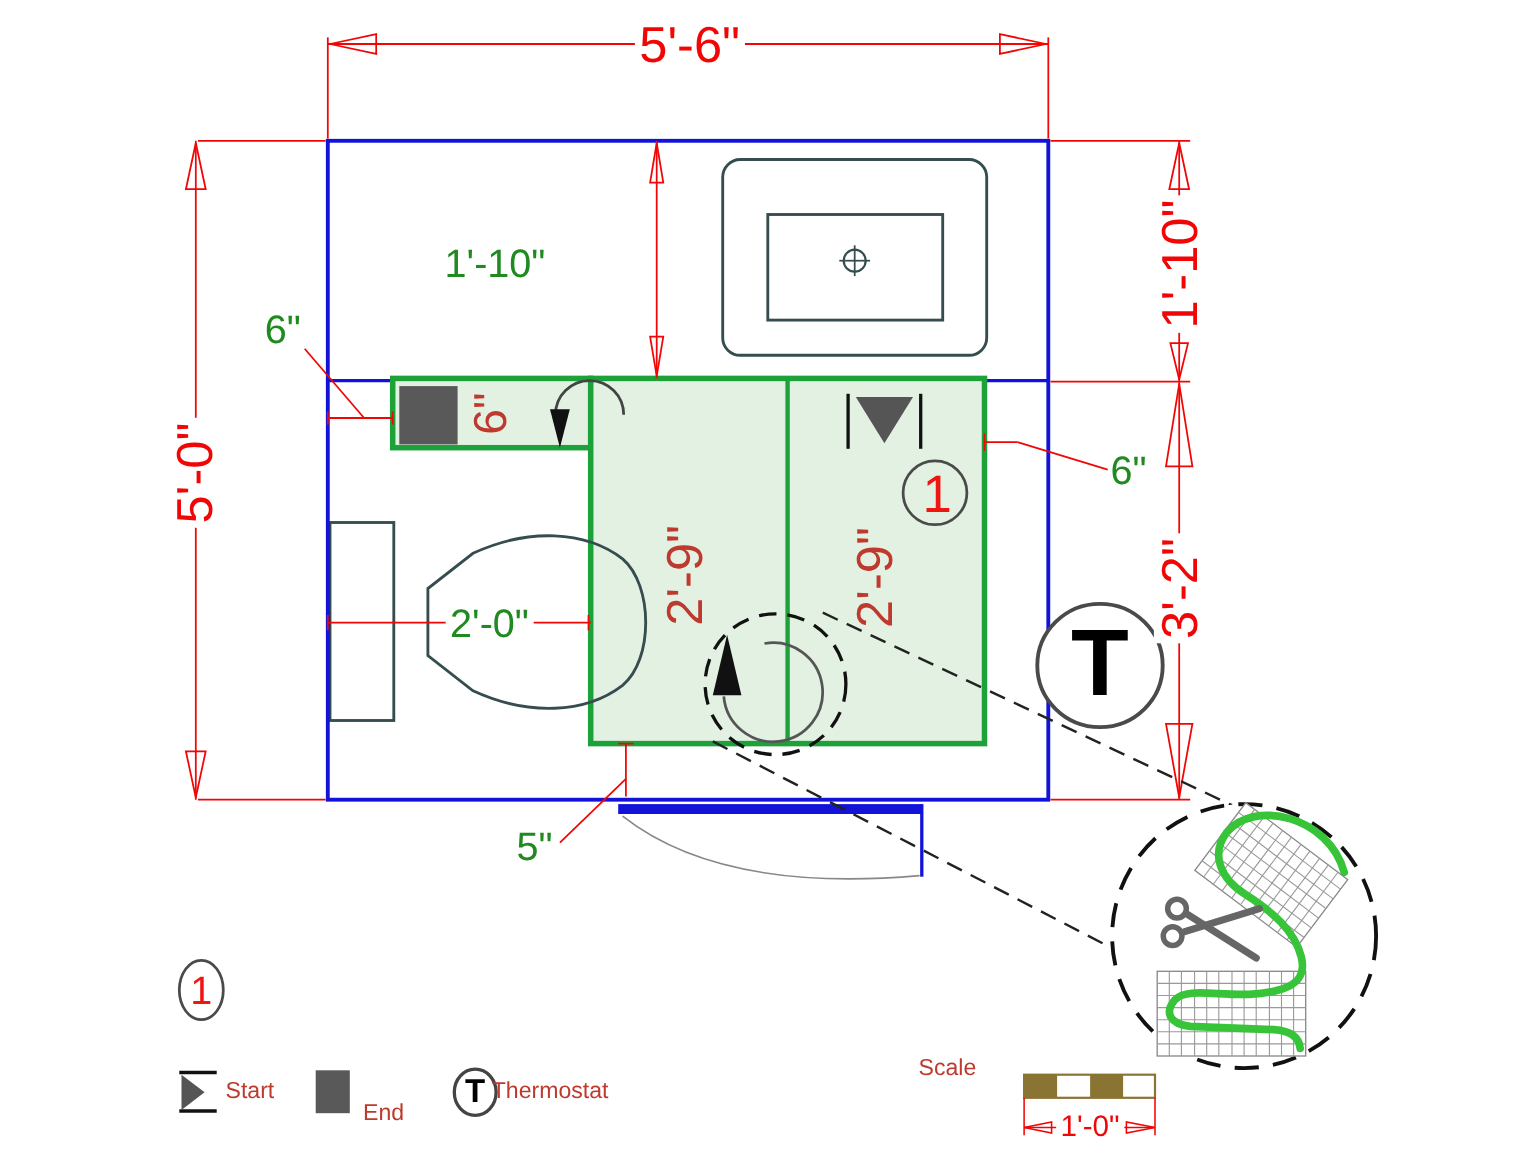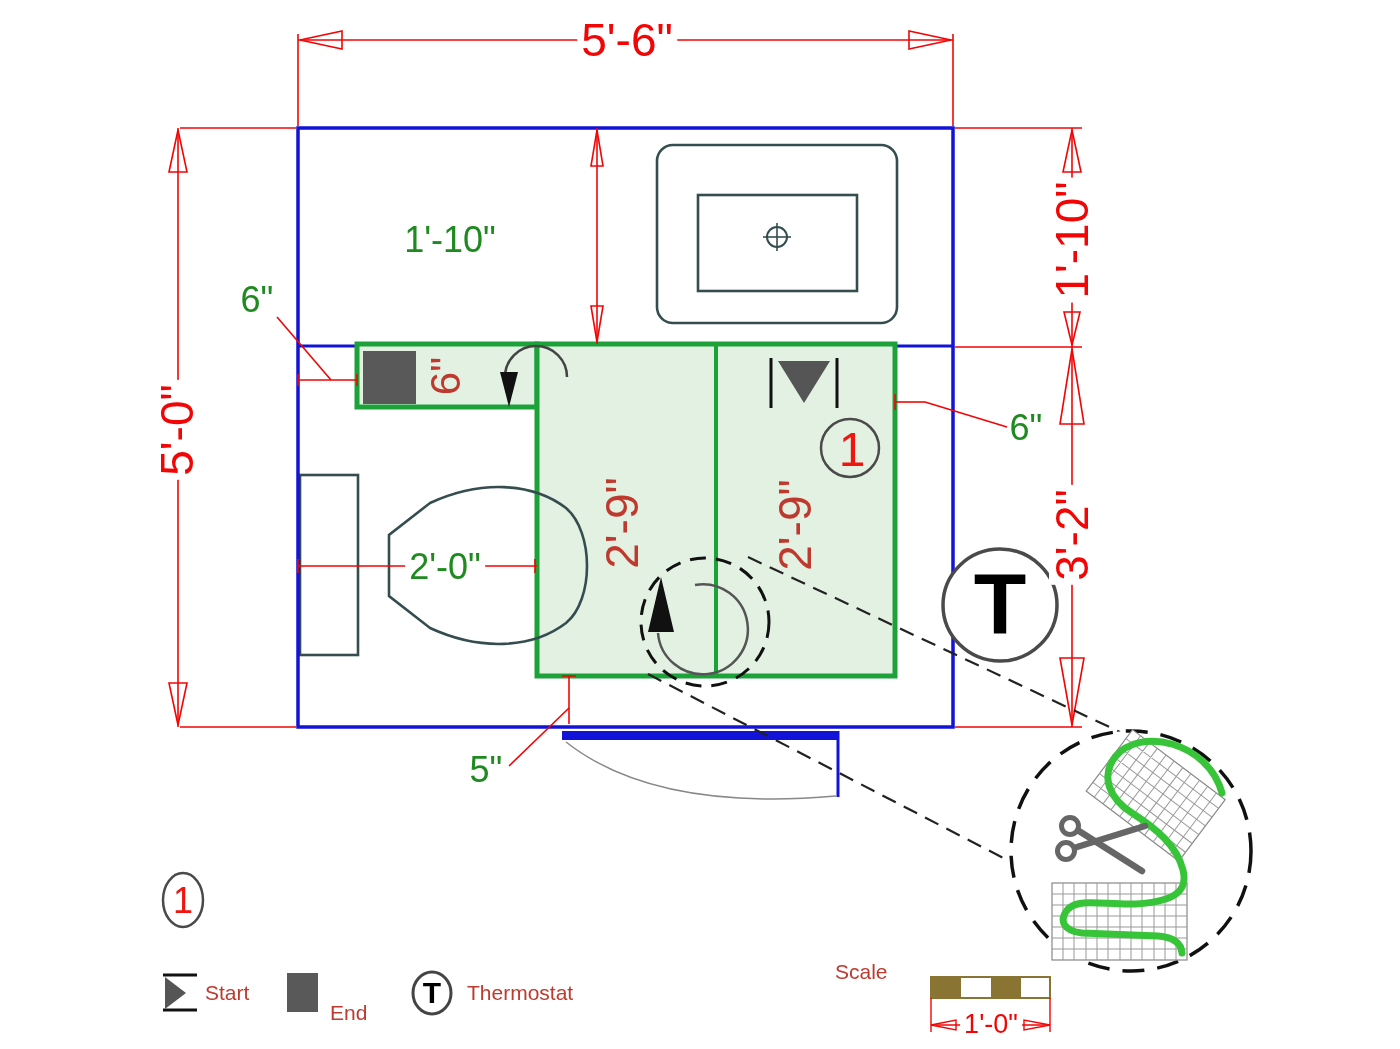--- a/index.html
+++ b/index.html
@@ -172,17 +172,17 @@
 <div class="lbl rot crimson" style="left:795px;top:525px;font-size:46px;">2'-9"</div>
 
 <div class="lbl marker-red" style="left:852px;top:450px;font-size:48px;">1</div>
 <div class="lbl plan-t" style="left:1000px;top:603px;">T</div>
 
 <div class="lbl marker-red" style="left:183px;top:901px;font-size:36px;">1</div>
 
 <div class="lbl anchor-left crimson legend-label" style="left:205px;top:992px;">Start</div>
 <div class="lbl anchor-left crimson legend-label" style="left:330px;top:1012px;">End</div>
 <div class="lbl legend-t" style="left:432px;top:993px;">T</div>
-<div class="lbl anchor-left crimson legend-label" style="left:467px;top:992px;">Thermostat</div>
+<div class="lbl anchor-left crimson legend-label" style="left:447px;top:992px;">Thermostat</div>
 <div class="lbl anchor-left crimson legend-label" style="left:835px;top:971px;">Scale</div>
 <div class="lbl dim-red mask" style="left:991px;top:1024px;font-size:27px;">1'-0"</div>
 
 </div>
 
 </body></html>

